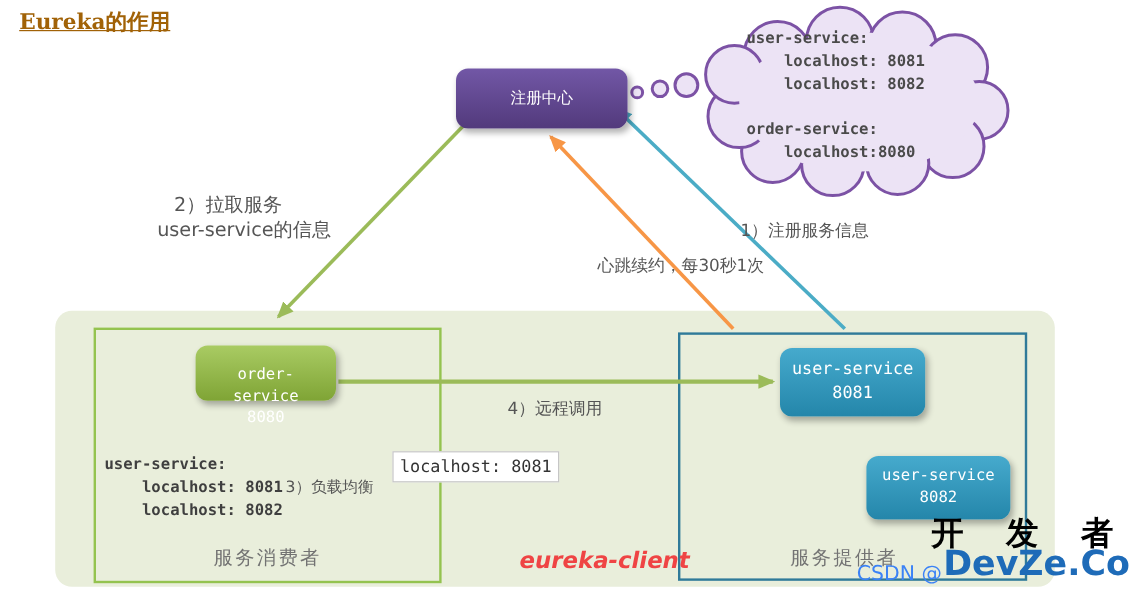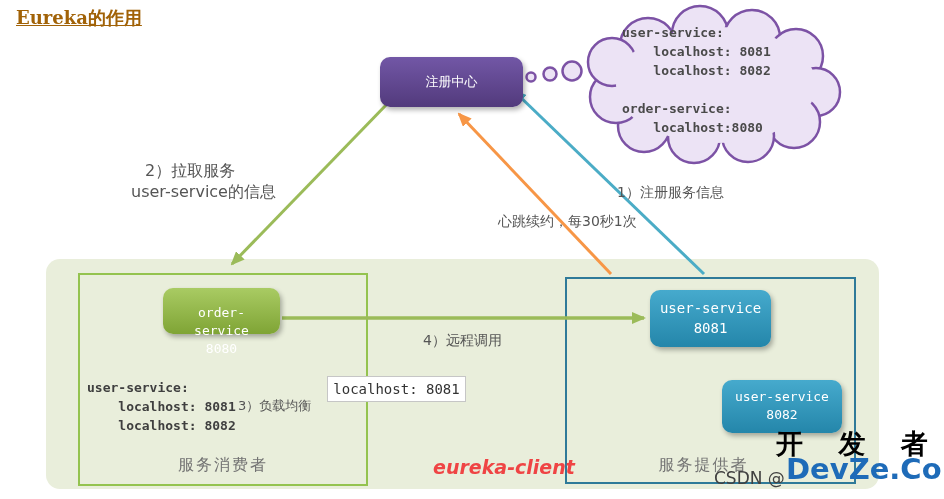--- a/index.html
+++ b/index.html
@@ -55,21 +55,21 @@
   #lbl-balance{left:238px;top:397px;font-size:13px;}
 
   .zone-label{font-size:16px;color:#737373;letter-spacing:2px;text-align:center;z-index:3;}
   #consumer-label{left:78px;top:455px;width:290px;}
   #provider-label{left:558px;top:455px;width:291px;}
 
   #client-label{left:397px;top:456px;font:italic bold 19px "DejaVu Sans",sans-serif;color:#ef4444;z-index:3;margin-left:36px;}
 
   
   #wm-cn{left:776px;top:426px;font-size:27px;font-weight:bold;color:#000000;letter-spacing:13px;z-index:4;}
-  #wm-csdn{left:714px;top:468px;font-size:17px;color:#404040;z-index:3;}
+  #wm-csdn{left:714px;top:468px;font-size:17px;color:#3b82f6;z-index:3;}
   #wm-site{left:786px;top:452px;font-size:29px;font-weight:bold;color:#1e6bb8;z-index:4;}
 </style>
 </head>
 <body>
 
 <div class="abs" id="title">Eureka的作用</div>
 
 <div class="abs" id="panel"></div>
 <div class="abs" id="consumer-box"></div>
 <div class="abs" id="provider-box"></div>

